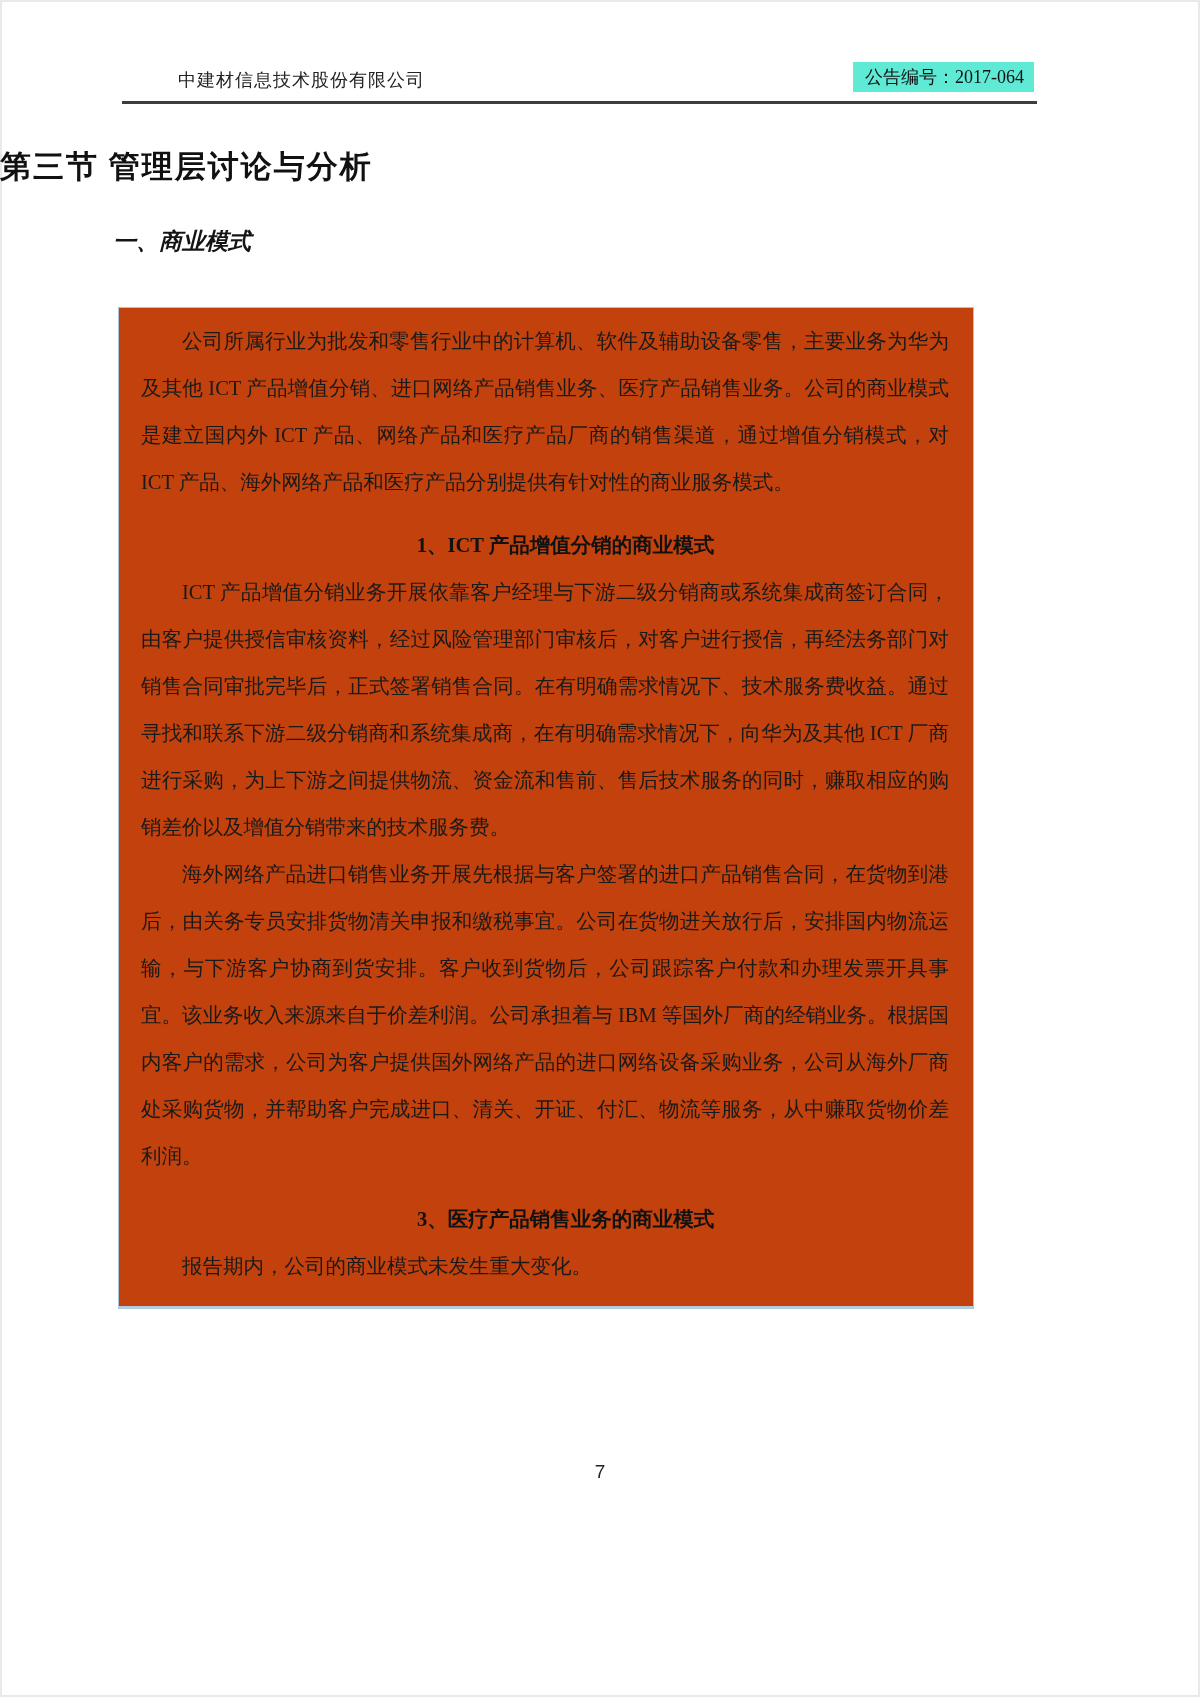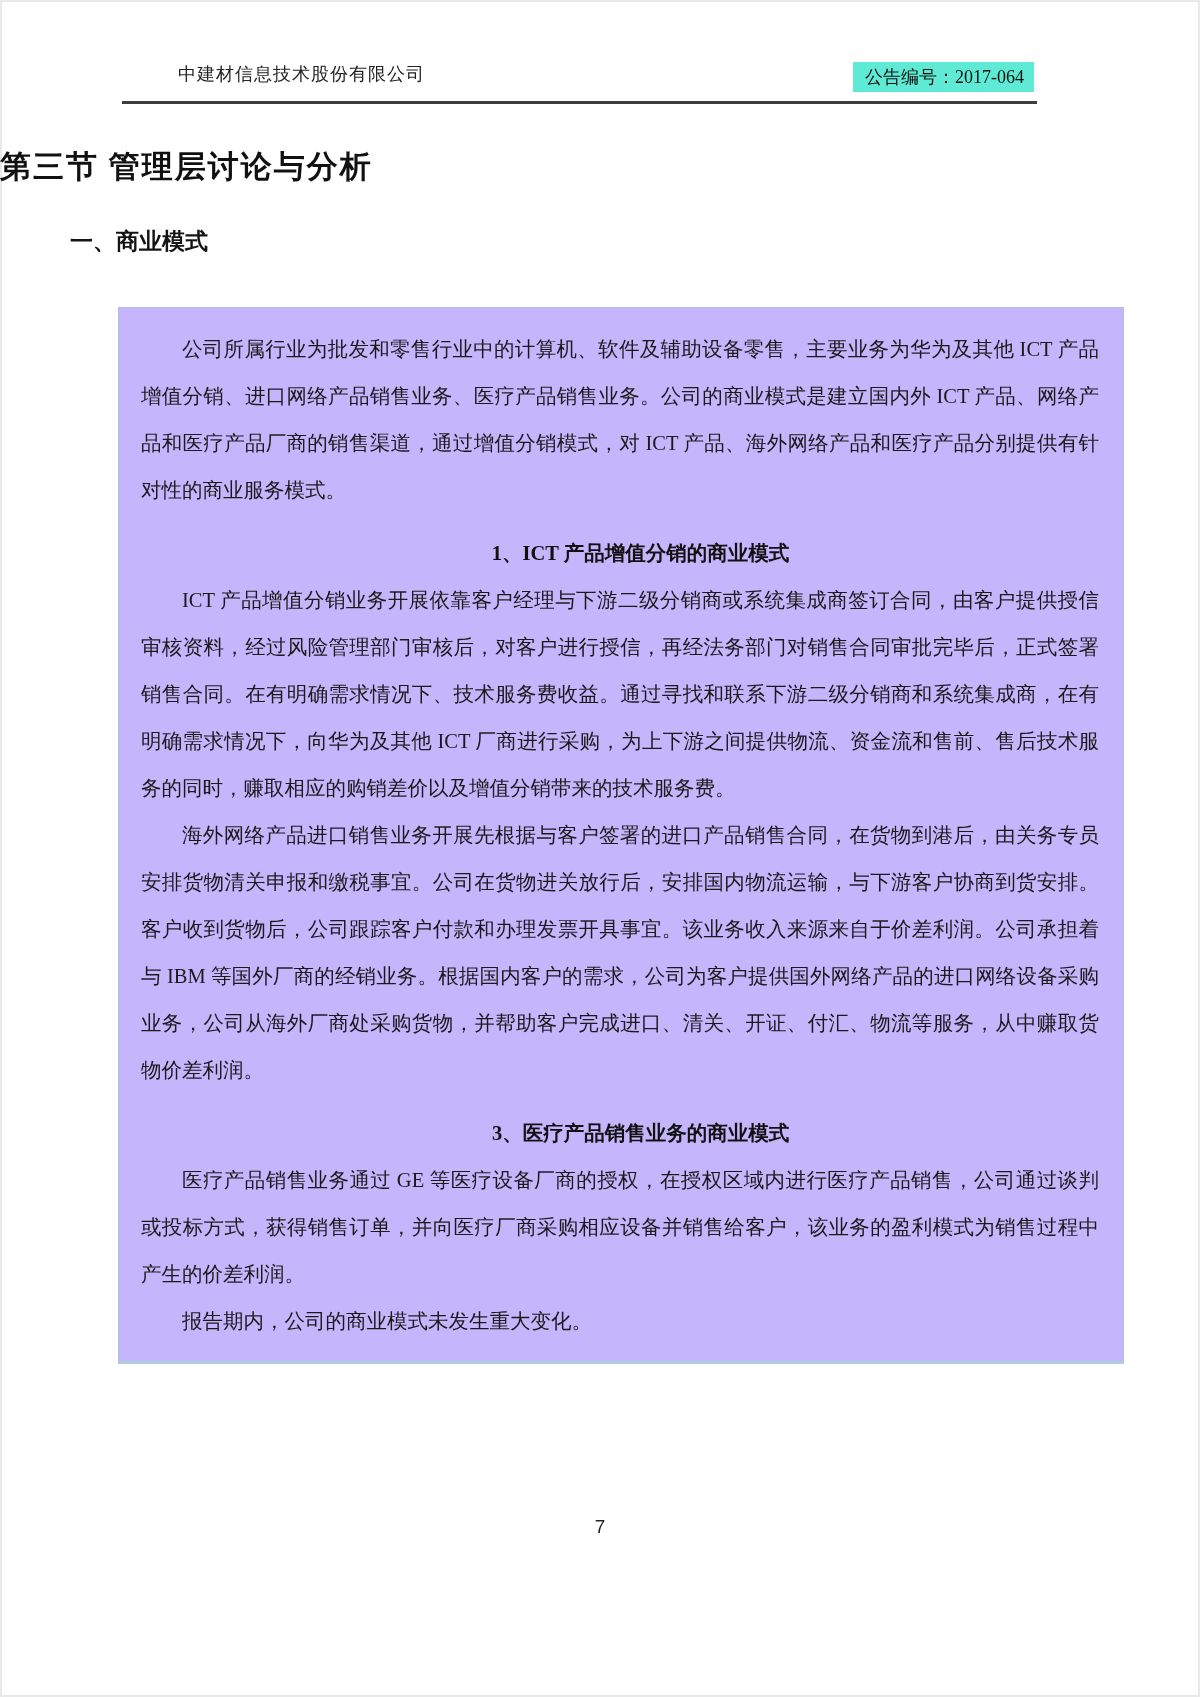--- a/index.html
+++ b/index.html
@@ -12,21 +12,21 @@
     font-family: "Liberation Serif", "DejaVu Serif", serif;
     color: #1c1c1c;
     box-shadow: inset 0 0 0 2px #e9e9e9;
   }
   .page { padding-top: 62px; }
 
   
   .doc-header {
     display: flex;
     justify-content: space-between;
-    align-items: flex-start;
+    align-items: flex-end;
     margin-left: 178px;
     margin-right: 166px;
   }
   .company-name {
     font-size: 18px;
     letter-spacing: 1px;
     color: #222;
   }
   .announce-no {
     font-size: 18px;
@@ -44,35 +44,36 @@
   .doc-title {
     margin-top: 42px;
     text-align: left;
     font-size: 31px;
     font-weight: bold;
     letter-spacing: 2px;
     color: #111;
   }
   .section-heading {
     margin-top: 38px;
-    margin-left: 70px;
+    margin-left: 113px;
     font-size: 23px;
     font-weight: bold;
     font-family: "Liberation Sans", "DejaVu Sans", sans-serif;
     color: #141414;
+    font-style: italic;
   }
 
   
   .doc-box {
     margin: 50px 103px 0 118px;
-    width: 1006px;
+    width: 856px;
     border: 1px solid #a9c4da;
     border-bottom: 3px solid #b2ccde;
-    padding: 18px 24px 16px 22px;
-    background: #c4b5fd;
+    padding: 10px 24px 16px 22px;
+    background: #c2410c;
   }
   .doc-box p {
     font-size: 20.5px;
     line-height: 47px;
     text-align: justify;
     text-justify: inter-ideograph;
     text-indent: 2em;
     color: #1a1a1a;
   }
   .doc-box p.subheading {
@@ -108,21 +109,20 @@
   <h1 class="doc-title">第三节 管理层讨论与分析</h1>
 
   <h2 class="section-heading">一、商业模式</h2>
 
   <div class="doc-box">
     <p>公司所属行业为批发和零售行业中的计算机、软件及辅助设备零售，主要业务为华为及其他 ICT 产品增值分销、进口网络产品销售业务、医疗产品销售业务。公司的商业模式是建立国内外 ICT 产品、网络产品和医疗产品厂商的销售渠道，通过增值分销模式，对 ICT 产品、海外网络产品和医疗产品分别提供有针对性的商业服务模式。</p>
     <p class="subheading">1、ICT 产品增值分销的商业模式</p>
     <p>ICT 产品增值分销业务开展依靠客户经理与下游二级分销商或系统集成商签订合同，由客户提供授信审核资料，经过风险管理部门审核后，对客户进行授信，再经法务部门对销售合同审批完毕后，正式签署销售合同。在有明确需求情况下、技术服务费收益。通过寻找和联系下游二级分销商和系统集成商，在有明确需求情况下，向华为及其他 ICT 厂商进行采购，为上下游之间提供物流、资金流和售前、售后技术服务的同时，赚取相应的购销差价以及增值分销带来的技术服务费。</p>
     <p>海外网络产品进口销售业务开展先根据与客户签署的进口产品销售合同，在货物到港后，由关务专员安排货物清关申报和缴税事宜。公司在货物进关放行后，安排国内物流运输，与下游客户协商到货安排。客户收到货物后，公司跟踪客户付款和办理发票开具事宜。该业务收入来源来自于价差利润。公司承担着与 IBM 等国外厂商的经销业务。根据国内客户的需求，公司为客户提供国外网络产品的进口网络设备采购业务，公司从海外厂商处采购货物，并帮助客户完成进口、清关、开证、付汇、物流等服务，从中赚取货物价差利润。</p>
     <p class="subheading">3、医疗产品销售业务的商业模式</p>
-    <p>医疗产品销售业务通过 GE 等医疗设备厂商的授权，在授权区域内进行医疗产品销售，公司通过谈判或投标方式，获得销售订单，并向医疗厂商采购相应设备并销售给客户，该业务的盈利模式为销售过程中产生的价差利润。</p>
     <p>报告期内，公司的商业模式未发生重大变化。</p>
   </div>
 
   <div class="page-footer">
     <span class="page-number">7</span>
   </div>
 
 </div>
 
 </body></html>

